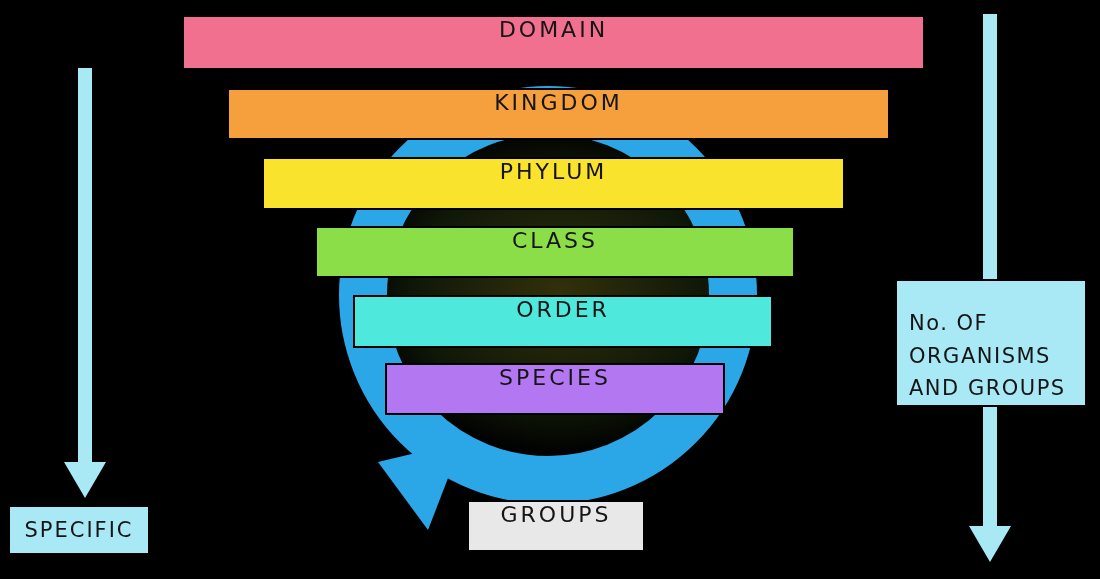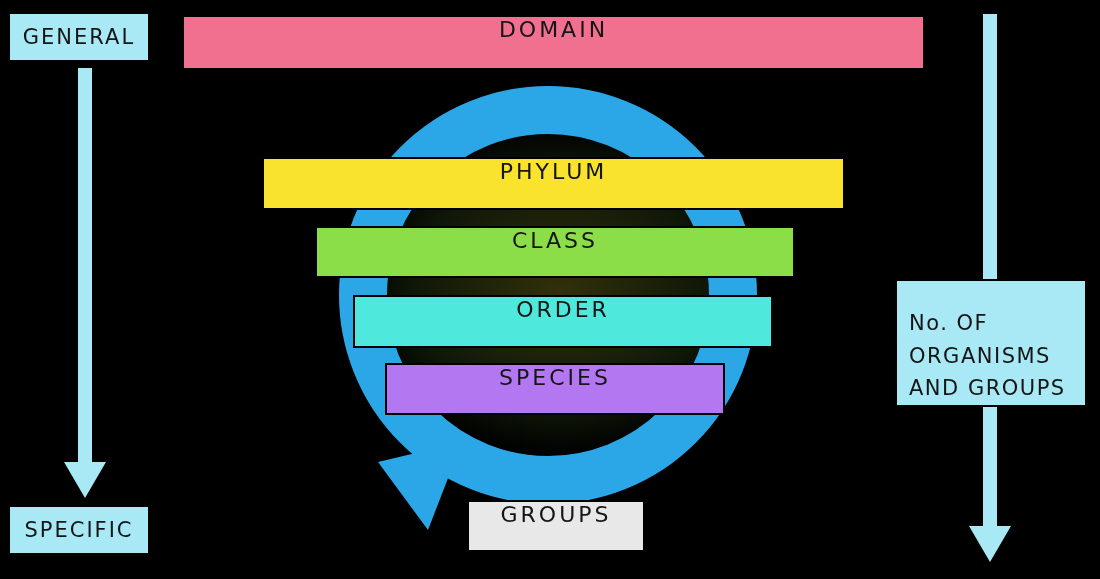--- a/index.html
+++ b/index.html
@@ -67,39 +67,39 @@
     <polygon points="78,68 92,68 92,462 106,462 85,498 64,462 78,462" fill="#A9E9F6"></polygon>
   </svg>
 
   <svg class="side-arrow-svg" width="1100" height="579" viewBox="0 0 1100 579">
     <polygon points="983,14 997,14 997,526 1011,526 990,562 969,526 983,526" fill="#A9E9F6"></polygon>
   </svg>
 
   <div class="bar" id="bar0" style="background: rgb(242, 112, 143);">
       <span>DOMAIN</span>
     </div>
+  <div class="bar" id="bar1" style="background: rgb(245, 160, 60);">
+      <span>KINGDOM</span>
+    </div>
   <div class="bar" id="bar2" style="background: rgb(250, 227, 45);">
       <span>PHYLUM</span>
     </div>
   <div class="bar" id="bar3" style="background: rgb(140, 222, 73);">
       <span>CLASS</span>
     </div>
   <div class="bar" id="bar4" style="background: rgb(79, 232, 220);">
       <span>ORDER</span>
     </div>
   <div class="bar" id="bar5" style="background: rgb(180, 119, 242);">
       <span>SPECIES</span>
     </div>
   <div class="bar" id="bar7" style="background: rgb(232, 232, 232);">
       <span>GROUPS</span>
     </div>
 
-  <div class="side-box" id="general-box" style="background: rgb(169, 233, 246);">
-    <span>GENERAL</span>
-  </div>
   <div class="side-box" id="specific-box" style="background: rgb(169, 233, 246);">
     <span>SPECIFIC</span>
   </div>
   <div class="side-box" id="right-box" style="background: rgb(169, 233, 246);">
     <div>No. OF</div>
     <div>ORGANISMS</div>
     <div>AND GROUPS</div>
   </div>
 
 </div>

